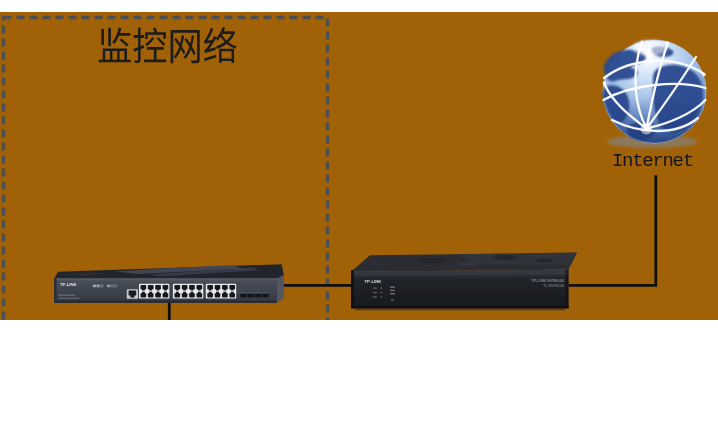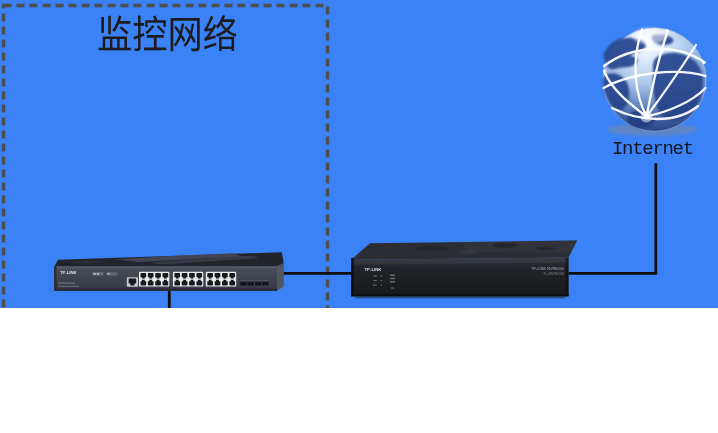--- a/index.html
+++ b/index.html
@@ -1,17 +1,17 @@
 <!DOCTYPE html>
 <html><head>
 <meta charset="utf-8">
 <style>
   html,body { margin:0; padding:0; background:#ffffff; }
-  #canvas { position:relative; width:718px; height:308px; background:#3b82f6; overflow:hidden;
-            font-family:"Liberation Sans", sans-serif; }
+  #canvas { position:relative; width:718px; height:308px; background:#a16207; overflow:hidden;
+            font-family:"Liberation Sans", sans-serif;margin-top:12px; }
   #inet { position:absolute; left:612px; top:140px; width:95px;
           font-family:"Liberation Mono", monospace; font-size:19px; color:#15151f;
           letter-spacing:-1.3px; line-height:19px; }
 </style>
 </head>
 <body>
 <div id="canvas">
 <svg width="718" height="433" viewBox="0 0 718 433" xmlns="http://www.w3.org/2000/svg">
 <defs>
   <linearGradient id="swf" x1="0" y1="0" x2="0" y2="1">

